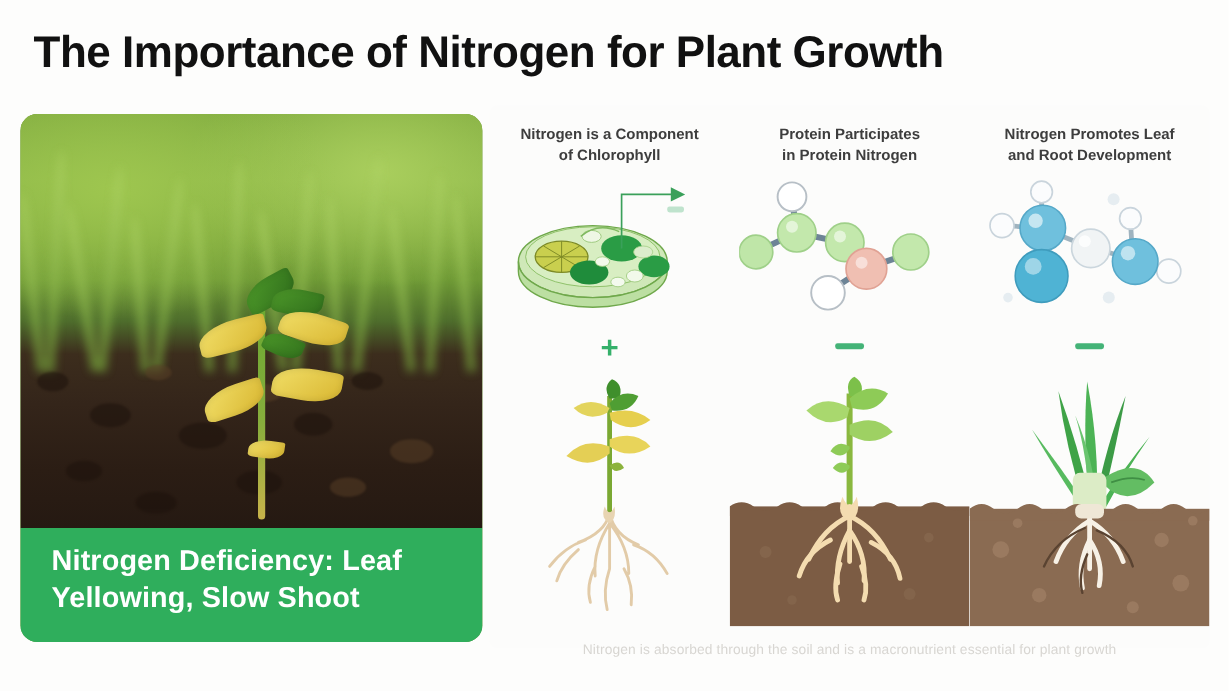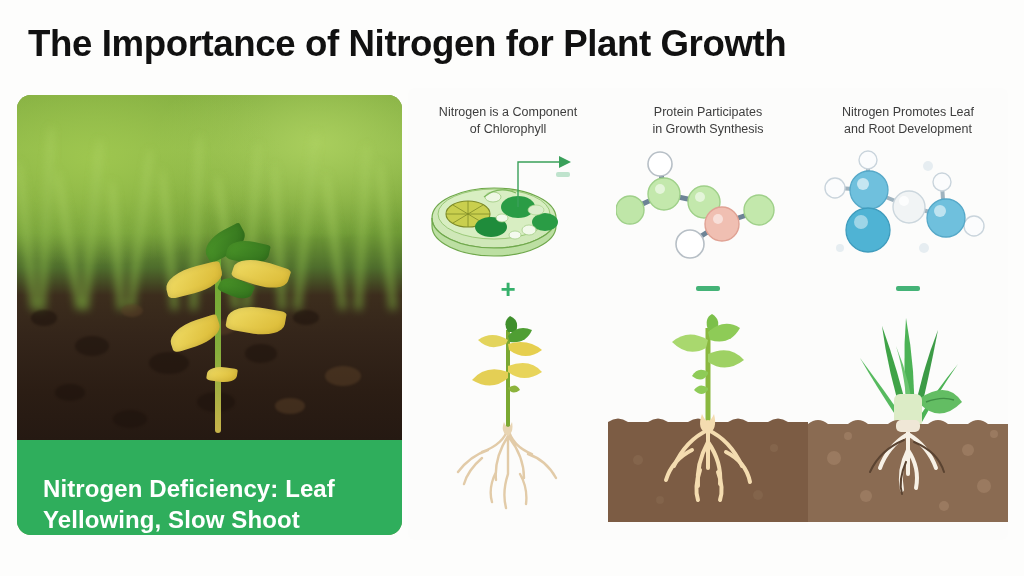--- a/index.html
+++ b/index.html
@@ -65,22 +65,22 @@
     position:absolute; border-radius: 60% 10% 55% 15%;
     box-shadow: inset 0 0 6px rgba(0,0,0,.12);
   }
   .pleaf.green { background: linear-gradient(135deg,#4e9a2a 0%, #2f6d1b 100%); }
   .pleaf.yellow { background: linear-gradient(135deg,#f2e06a 0%, #d8b52f 100%); }
 
   
   .caption {
     position: absolute; left: 0; bottom: 0; width: 385px; height: 95px;
     background: #2fae5c;
-    display: flex; flex-direction: column; justify-content: flex-end;
-    padding: 0 26px;
+    display: flex; flex-direction: column; justify-content: flex-start;
+    padding: 12px 26px;
   }
   .caption-line {
     color: #ffffff; font-size: 24px; font-weight: bold; line-height: 31px;
     letter-spacing: .1px;
   }
 
   
   .right-panel {
     position: absolute; left: 408px; top: 88px; width: 600px; height: 452px;
     background: #fcfcfb;
@@ -88,21 +88,21 @@
   }
   .columns {
     position: absolute; left: 0; top: 0; width: 600px; height: 452px;
     display: flex;
   }
   .col { position: relative; width: 200px; height: 452px; }
 
   .col-head {
     position: absolute; left: 6px; top: 16px; width: 188px;
     text-align: center; color: #3d3d3d;
-    font-size: 12.5px; line-height: 17px; font-weight: normal;
+    font-size: 12.5px; line-height: 17px; font-weight: bold;
   }
 
   .diagram { position: absolute; left: 8px; top: 62px; width: 184px; height: 110px; }
 
   .sep {
     position: absolute; left: 50%; top: 192px; transform: translateX(-50%);
     color: #35b06a; font-size: 26px; font-weight: bold; line-height: 18px;
   }
   .sep.dash {
     width: 24px; height: 5px; border-radius: 2px; background: #44b377;
@@ -230,21 +230,21 @@
                      M80 140 q-18 6 -30 22 M120 144 q18 6 28 24 M88 162 q-8 16 -4 30 M112 164 q8 14 6 30
                      M100 164 q-6 18 -2 34 M74 148 q-14 12 -18 26" stroke="#e2cba8" stroke-width="2.4" fill="none" stroke-linecap="round"></path>
             <path d="M96 112 q4 10 8 0 q2 10 -4 14 q-8 -4 -4 -14 z" fill="#e8d4b2"></path>
           </svg>
         </div>
       </div>
 
       <div class="col">
         <div class="col-head">
           <div>Protein Participates</div>
-          <div>in Growth Synthesis</div>
+          <div>in Protein Nitrogen</div>
         </div>
 
         <div class="diagram">
           <svg width="184" height="110" viewBox="0 0 184 110">
             <g stroke="#6d8496" stroke-width="5" stroke-linecap="round">
               <line x1="18" y1="58" x2="48" y2="44"></line>
               <line x1="48" y1="44" x2="44" y2="16"></line>
               <line x1="48" y1="44" x2="86" y2="52"></line>
               <line x1="86" y1="52" x2="104" y2="74"></line>
               <line x1="104" y1="74" x2="140" y2="62"></line>
@@ -369,14 +369,15 @@
             <circle cx="40" cy="126" r="4" fill="#9a7a60"></circle>
             <circle cx="136" cy="196" r="5" fill="#9a7a60"></circle>
             <circle cx="186" cy="124" r="4" fill="#9a7a60"></circle>
           </svg>
         </div>
       </div>
 
     </div>
   </div>
 
+  <div class="footer">Nitrogen is absorbed through the soil and is a macronutrient essential for plant growth</div>
 
 </div>
 
 </body></html>

